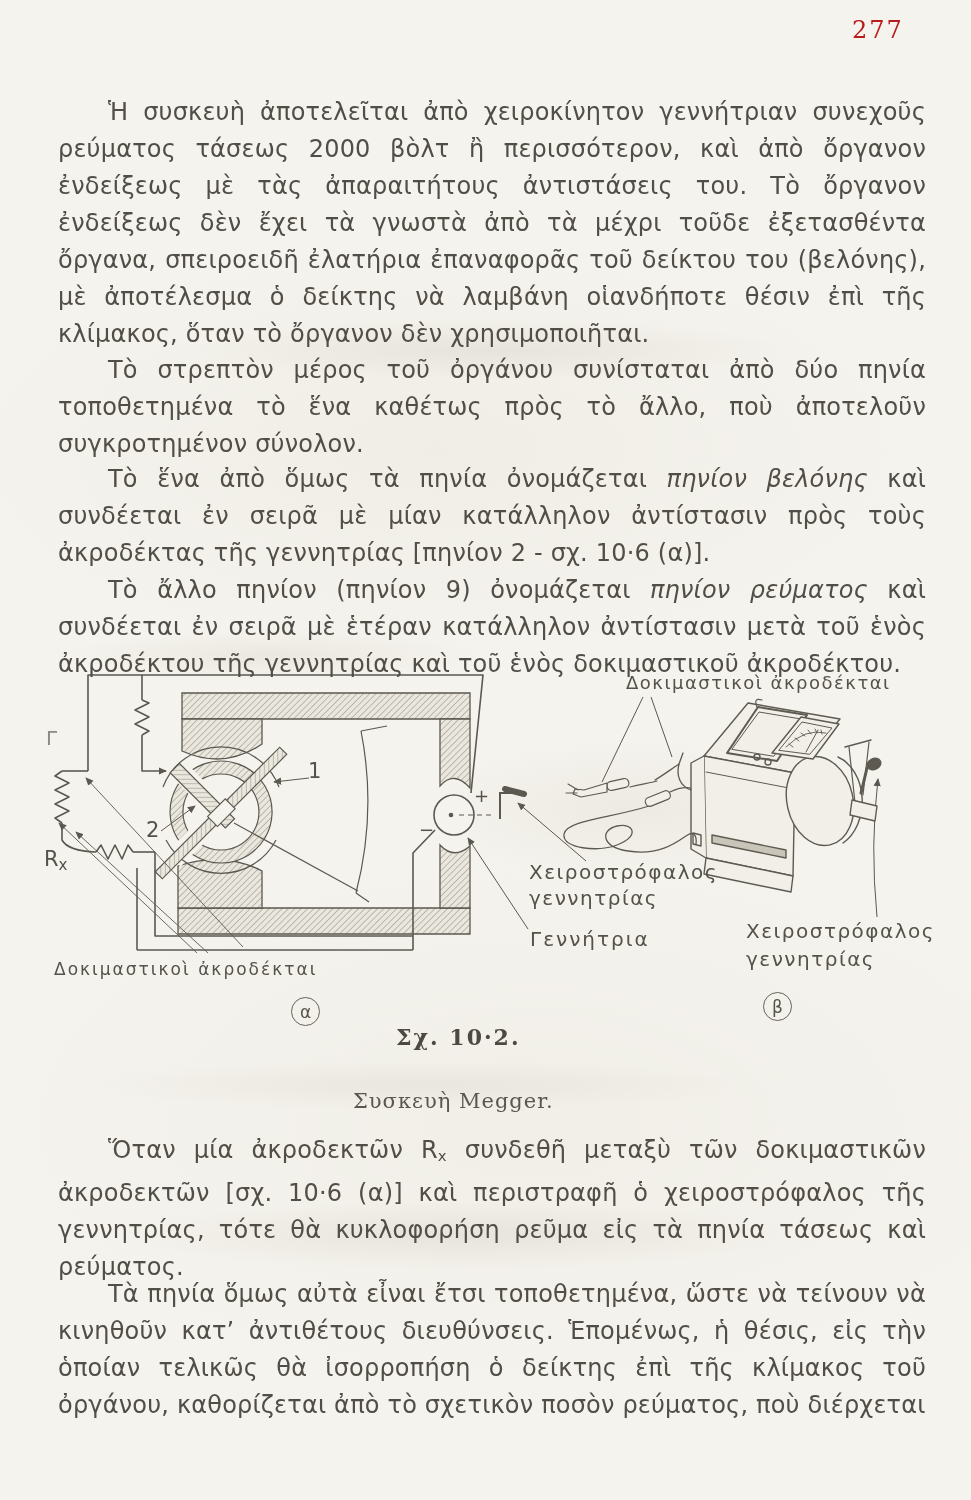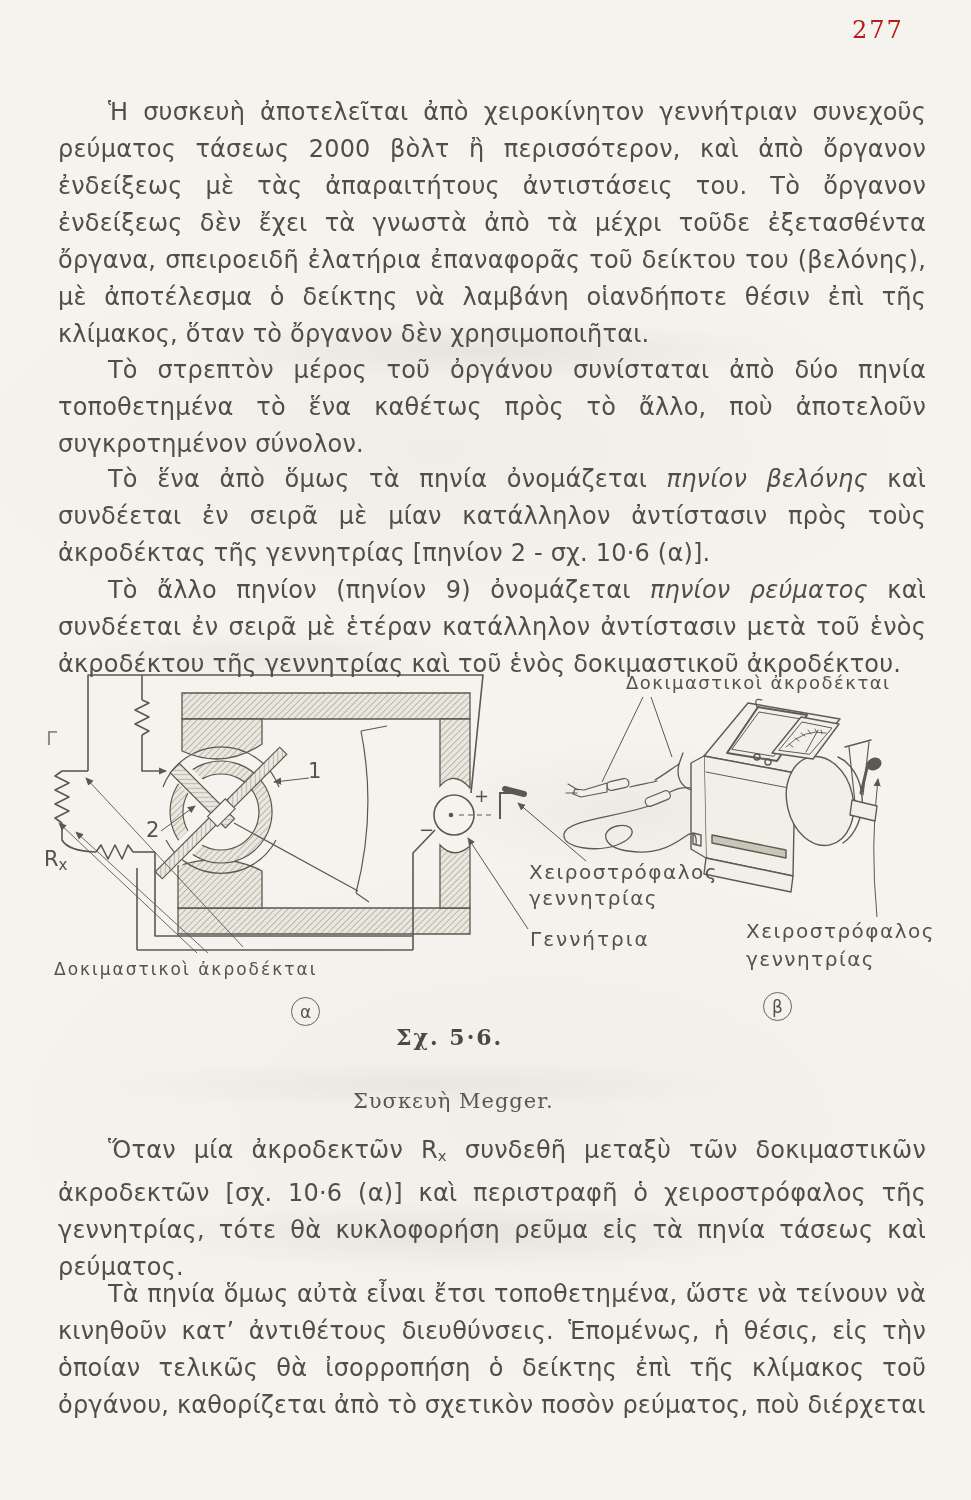--- a/index.html
+++ b/index.html
@@ -209,14 +209,14 @@
   <div>Χειροστρόφαλος</div>
   <div>γεννητρίας</div>
 </div>
 <div class="flabel gen-label">Γεννήτρια</div>
 <div class="flabel crank-right">
   <div>Χειροστρόφαλος</div>
   <div>γεννητρίας</div>
 </div>
 <div class="circ alpha">α</div>
 <div class="circ beta">β</div>
-<div class="flabel cap1">Σχ. 5·6.</div>
+<div class="flabel cap1">Σχ. 10·2.</div>
 <div class="flabel cap2">Συσκευὴ Megger.</div>
 
 </body></html>

